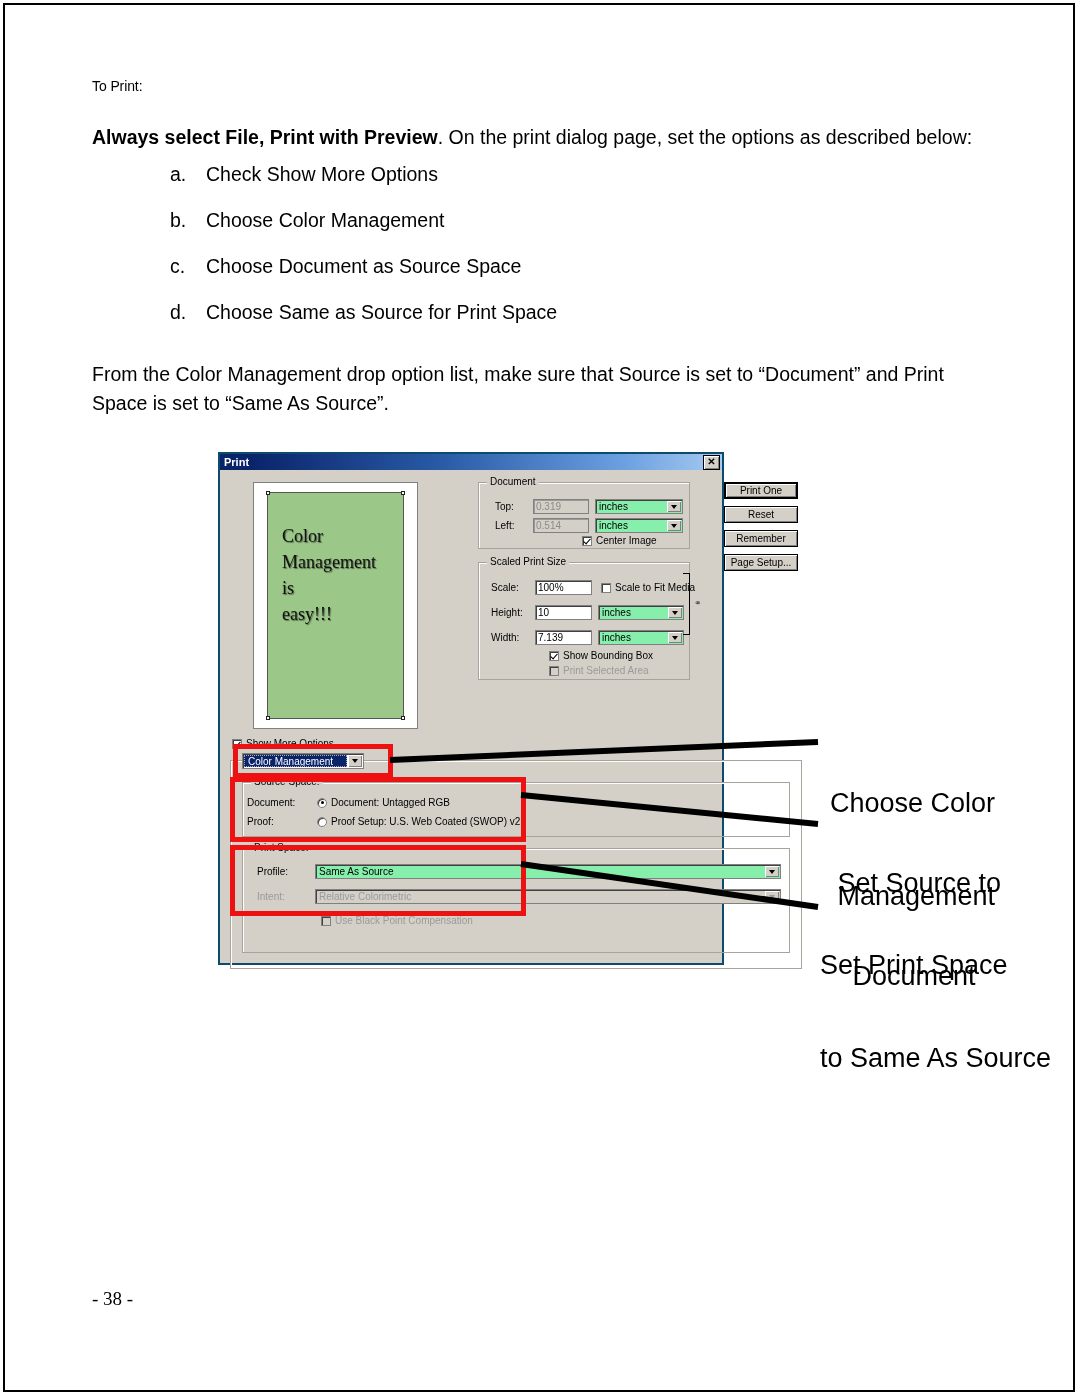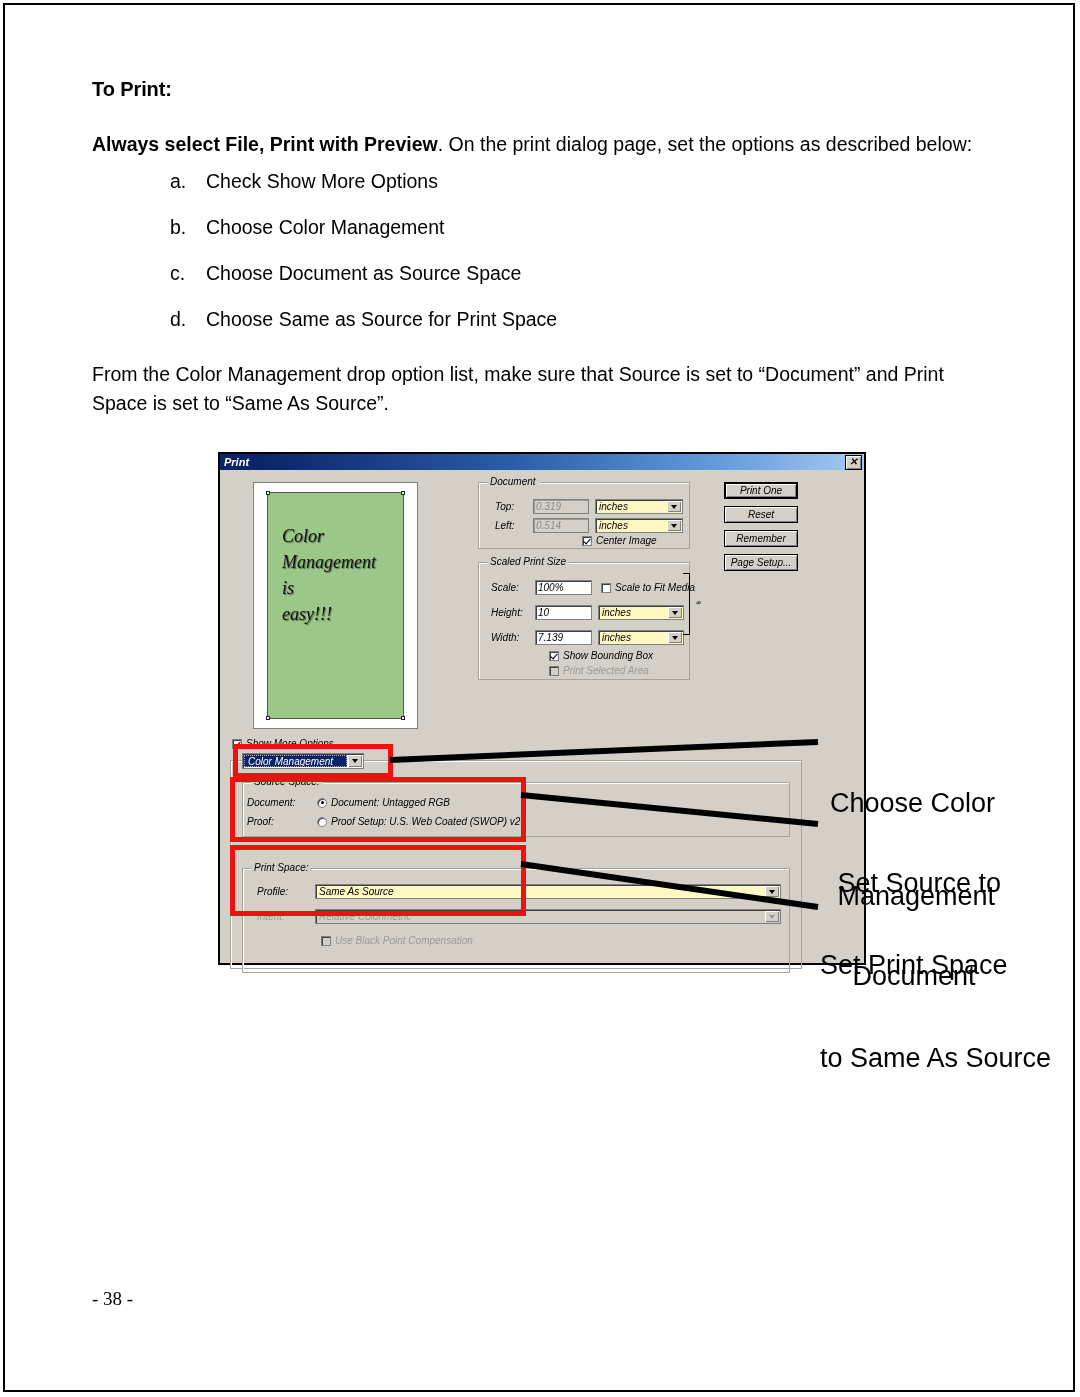--- a/index.html
+++ b/index.html
@@ -26,22 +26,22 @@
   }
 
   
   .doc-body {
     position: absolute;
     left: 92px;
     top: 78px;
     width: 905px;
   }
   .heading {
-    font-weight: bold;
-    font-size: 20px;
+    font-weight: normal;
+    font-size: 14px;
     letter-spacing: -0.1px;
     margin: 0 0 30px 0;
   }
   .para {
     font-size: 19.5px;
     line-height: 27px;
     margin: 0;
   }
   .para b { font-weight: bold; }
 
@@ -89,27 +89,26 @@
     left: 218px;
     top: 452px;
     width: 852px;
     height: 515px;
   }
 
   
   .dialog {
     position: absolute;
     left: 0; top: 0;
-    width: 648px;
+    width: 506px;
     height: 513px;
     background: #d4d0c8;
-    border: 2px solid #000000;
-    box-sizing: border-box;
-    font-size: 10px;
-    font-style: italic;
+    border: 2px solid #0c4a6e;
+    box-sizing: border-box;
+    font-size: 10px;
   }
   .titlebar {
     height: 16px;
     background: linear-gradient(to right, #0a246a 0%, #0a246a 6%, #2a5ca8 45%, #6b9fe0 80%, #a6caf0 100%);
     display: flex;
     align-items: center;
     padding: 0 2px 0 4px;
     box-sizing: border-box;
   }
   .titlebar .title {
@@ -215,21 +214,21 @@
     height: 15px;
     line-height: 14px;
     color: #000;
     overflow: hidden;
     white-space: nowrap;
   }
   .textbox.disabled { background: #d4d0c8; color: #8b8b8b; box-shadow: inset 1px 1px 0 #9a9a9a; }
 
   .combo {
     position: relative;
-    background: #fef9c3;
+    background: #86efac;
     border: 1px solid #808080;
     box-shadow: inset 1px 1px 0 #404040;
     box-sizing: border-box;
     height: 15px;
     font-size: 10px;
     line-height: 14px;
     padding: 0 18px 0 3px;
     white-space: nowrap;
     overflow: hidden;
   }
@@ -372,21 +371,21 @@
     display: flex; align-items: center; justify-content: center;
   }
   .cm-select .arrow:after {
     content: "";
     border-left: 3px solid transparent;
     border-right: 3px solid transparent;
     border-top: 4px solid #000;
   }
 
   .grp-source { position: absolute; left: 22px; top: 312px; width: 548px; height: 55px; }
-  .grp-print  { position: absolute; left: 22px; top: 398px; width: 548px; height: 105px; }
+  .grp-print  { position: absolute; left: 22px; top: 378px; width: 548px; height: 105px; }
 
   
   .redbox {
     position: absolute;
     border: 5px solid #ee1111;
     box-sizing: border-box;
     z-index: 30;
   }
   .rb-1 { left: 13px; top: 274px; width: 160px; height: 34px; }
   .rb-2 { left: 10px; top: 307px; width: 296px; height: 65px; }

